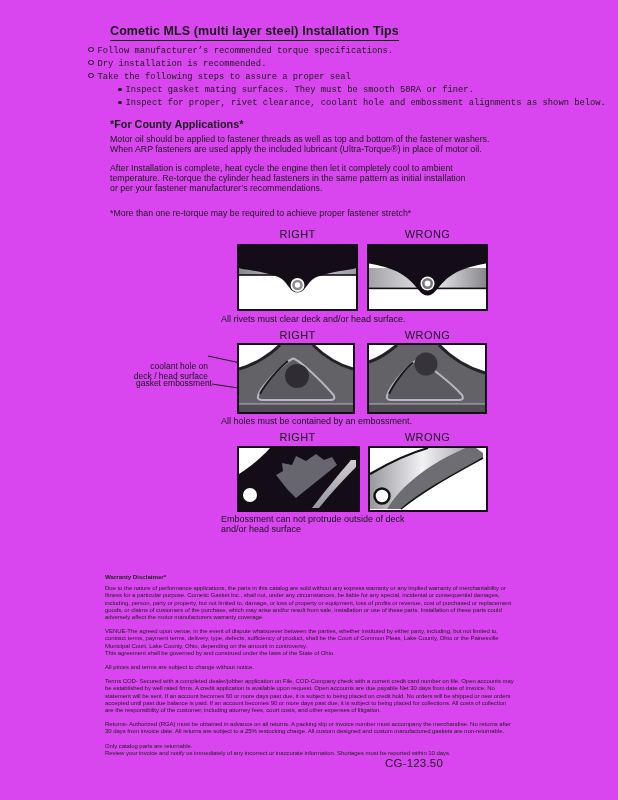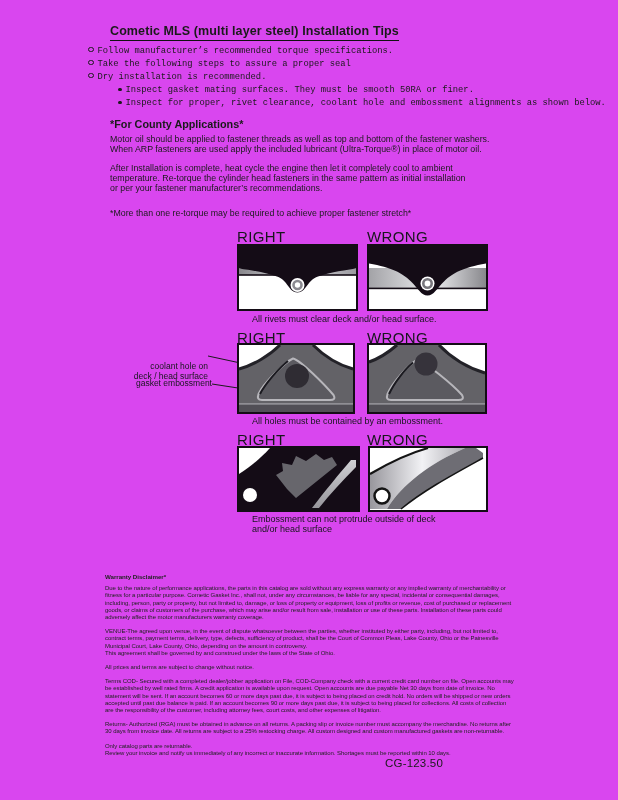--- a/index.html
+++ b/index.html
@@ -22,45 +22,45 @@
     display:inline-block;width:3.5px;height:3.5px;background:#1a1a1a;
     border-radius:50%;margin-right:4px;vertical-align:1px;
   }
   .sub{padding-left:30px;}
   .diesel-heading{left:110px;top:118px;font-size:10.8px;font-weight:bold;}
   .para{left:110px;width:420px;font-size:8.8px;line-height:10px;}
   .p1{top:134px;}
   .p2{top:163px;}
   .note{top:208px;}
   .dlabel{
-    width:121px;text-align:left;font-size:15px;letter-spacing:0.4px;color:#17161c;
-  }
-  .caption{left:252px;font-size:9px;line-height:10px;color:#17161c;}
+    width:121px;text-align:center;font-size:11px;letter-spacing:0.4px;color:#17161c;
+  }
+  .caption{left:221px;font-size:9px;line-height:10px;color:#17161c;}
   .annot{
     font-size:8.5px;line-height:9.5px;text-align:right;color:#17161c;
   }
   .legal{left:105px;top:573px;width:411px;font-size:6px;line-height:7.2px;
     color:#222;letter-spacing:-0.05px;}
   .legal .hd{font-weight:bold;font-size:6.2px;margin:0 0 5px 0;}
   .legal p{margin:0 0 7px 0;}
   .legal p.tight{margin:0;}
   .footer-code{left:385px;top:757px;font-size:11.5px;color:#1a1a1a;letter-spacing:0.2px;}
   svg.diag{position:absolute;}
 </style>
 </head>
 <body>
 
 <div class="page">
 
   <div class="abs title">Cometic MLS (multi layer steel) Installation Tips</div>
 
   <div class="abs bullets">
     <div class="row"><span class="o-marker"></span><span>Follow manufacturer’s recommended torque specifications.</span></div>
+    <div class="row"><span class="o-marker"></span><span>Dry installation is recommended.</span></div>
     <div class="row"><span class="o-marker"></span><span>Take the following steps to assure a proper seal</span></div>
-    <div class="row"><span class="o-marker"></span><span>Dry installation is recommended.</span></div>
     <div class="row sub"><span class="dot-marker"></span><span>Inspect gasket mating surfaces.  They must be smooth 50RA or finer.</span></div>
     <div class="row sub"><span class="dot-marker"></span><span>Inspect for proper, rivet clearance, coolant hole and embossment alignments as shown below.</span></div>
   </div>
 
   <div class="abs diesel-heading">*For County Applications*</div>
 
   <div class="abs para p2">
     <div>After Installation is complete, heat cycle the engine then let it completely cool to ambient</div>
     <div>temperature. Re-torque the cylinder head fasteners in the same pattern as initial installation</div>
     <div>or per your fastener manufacturer’s recommendations.</div>

